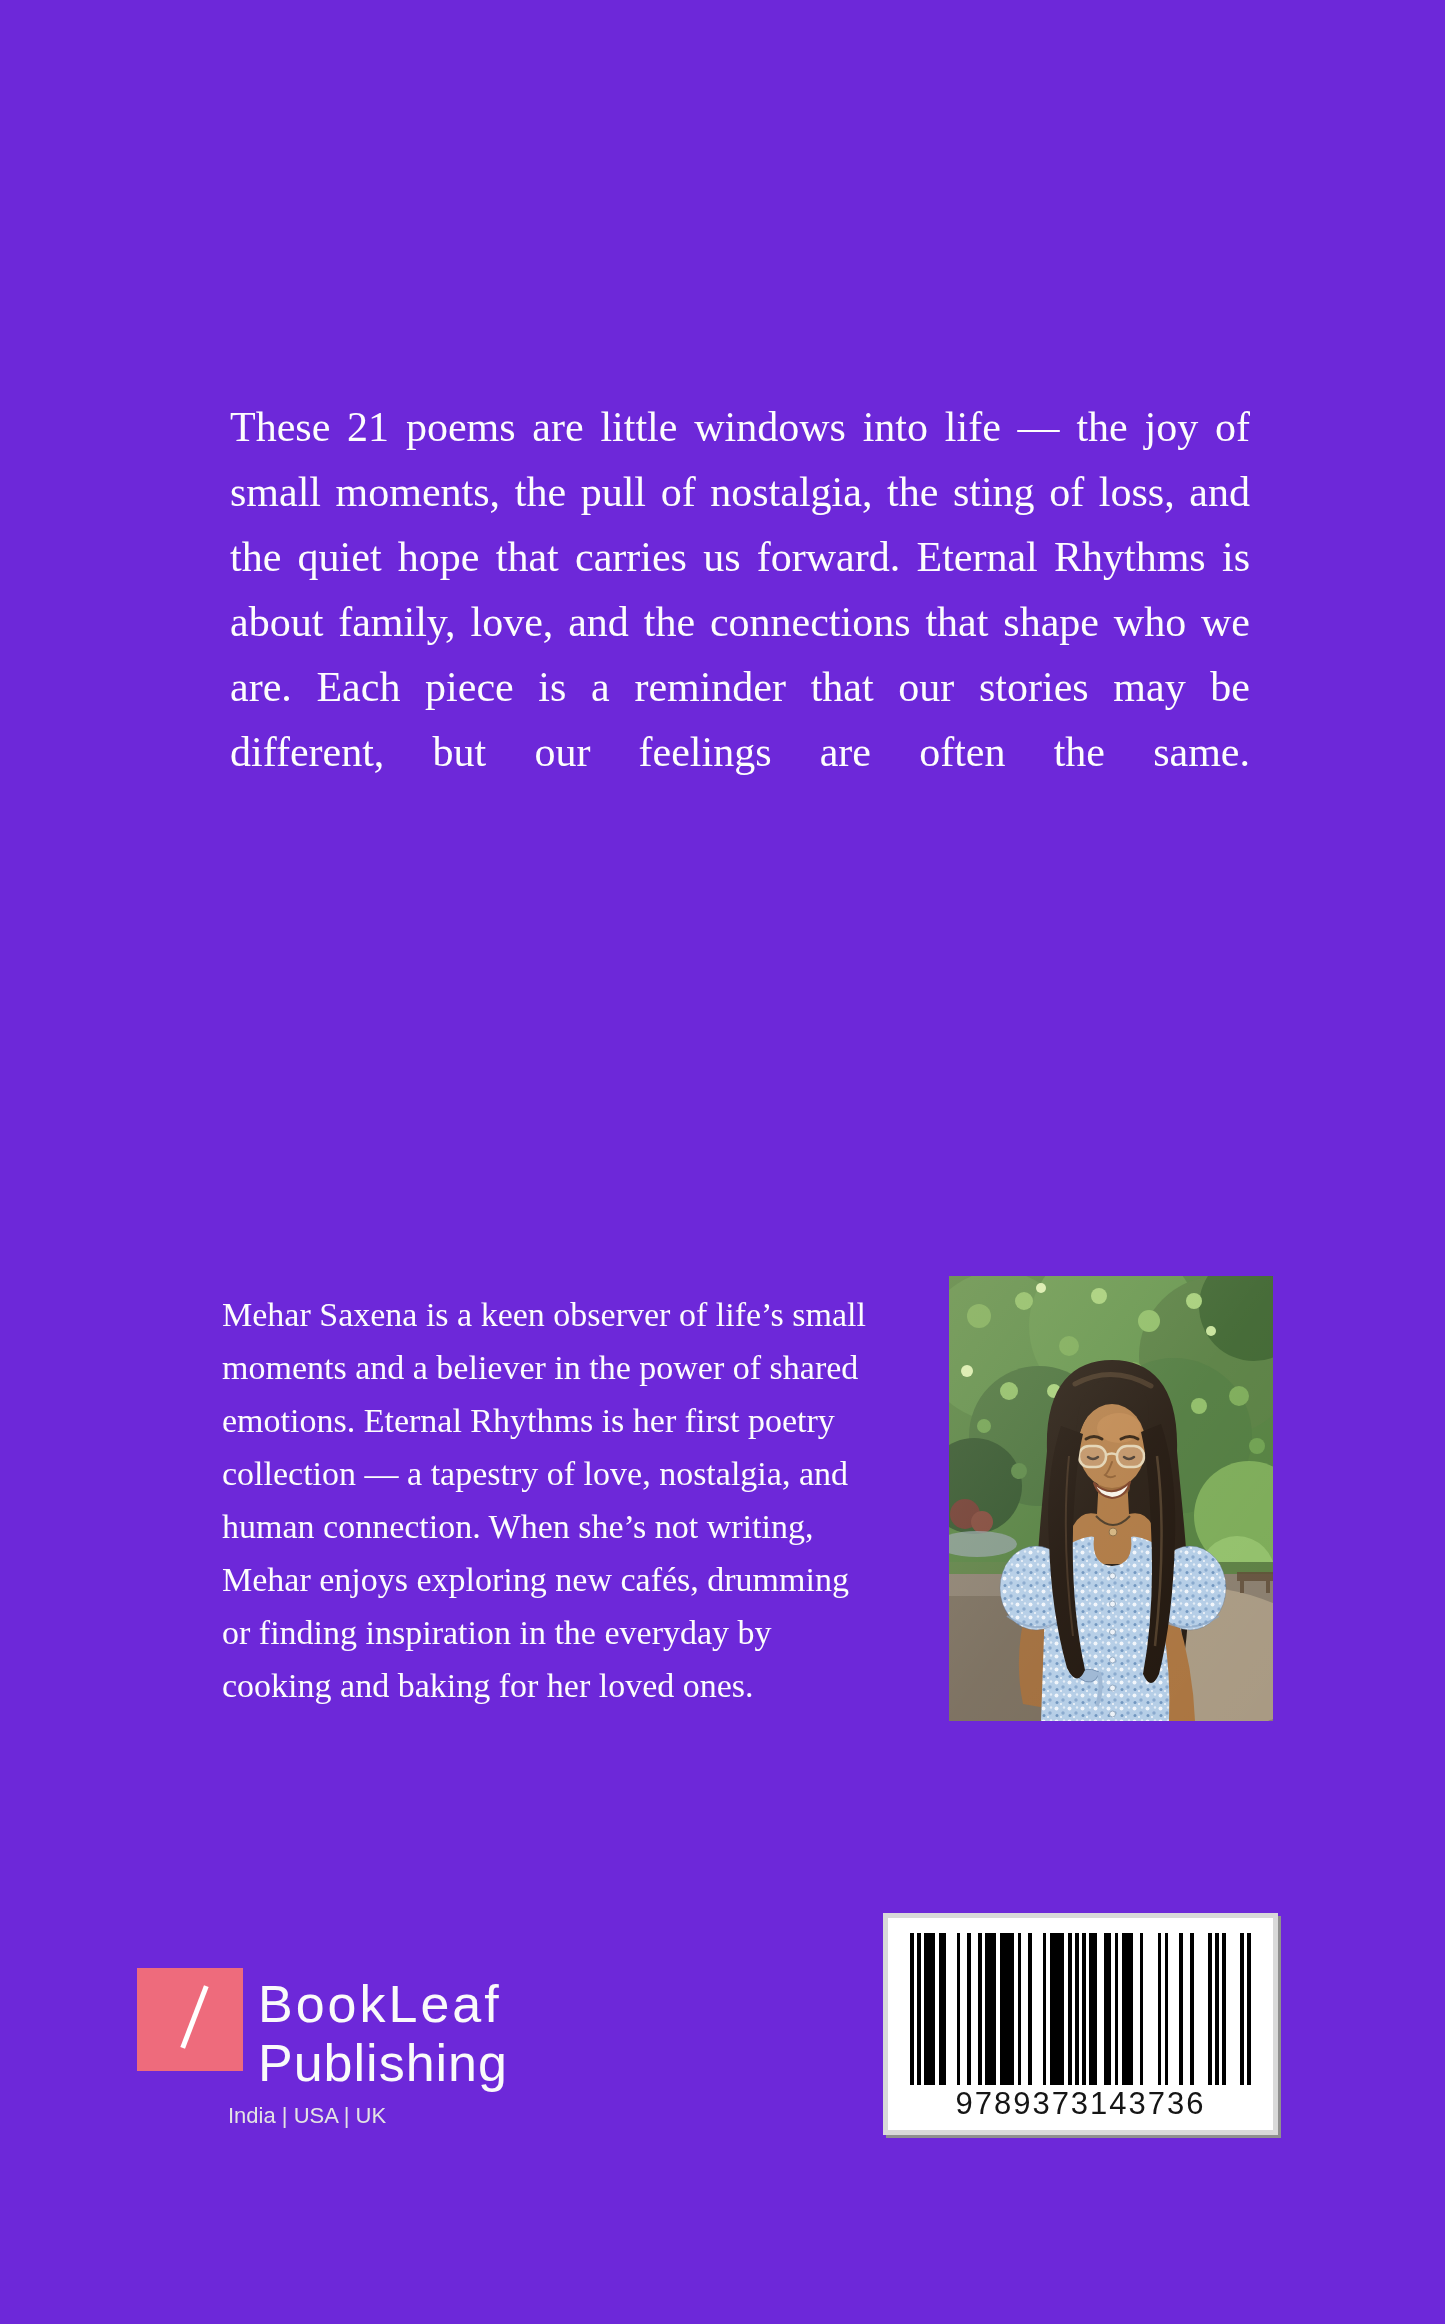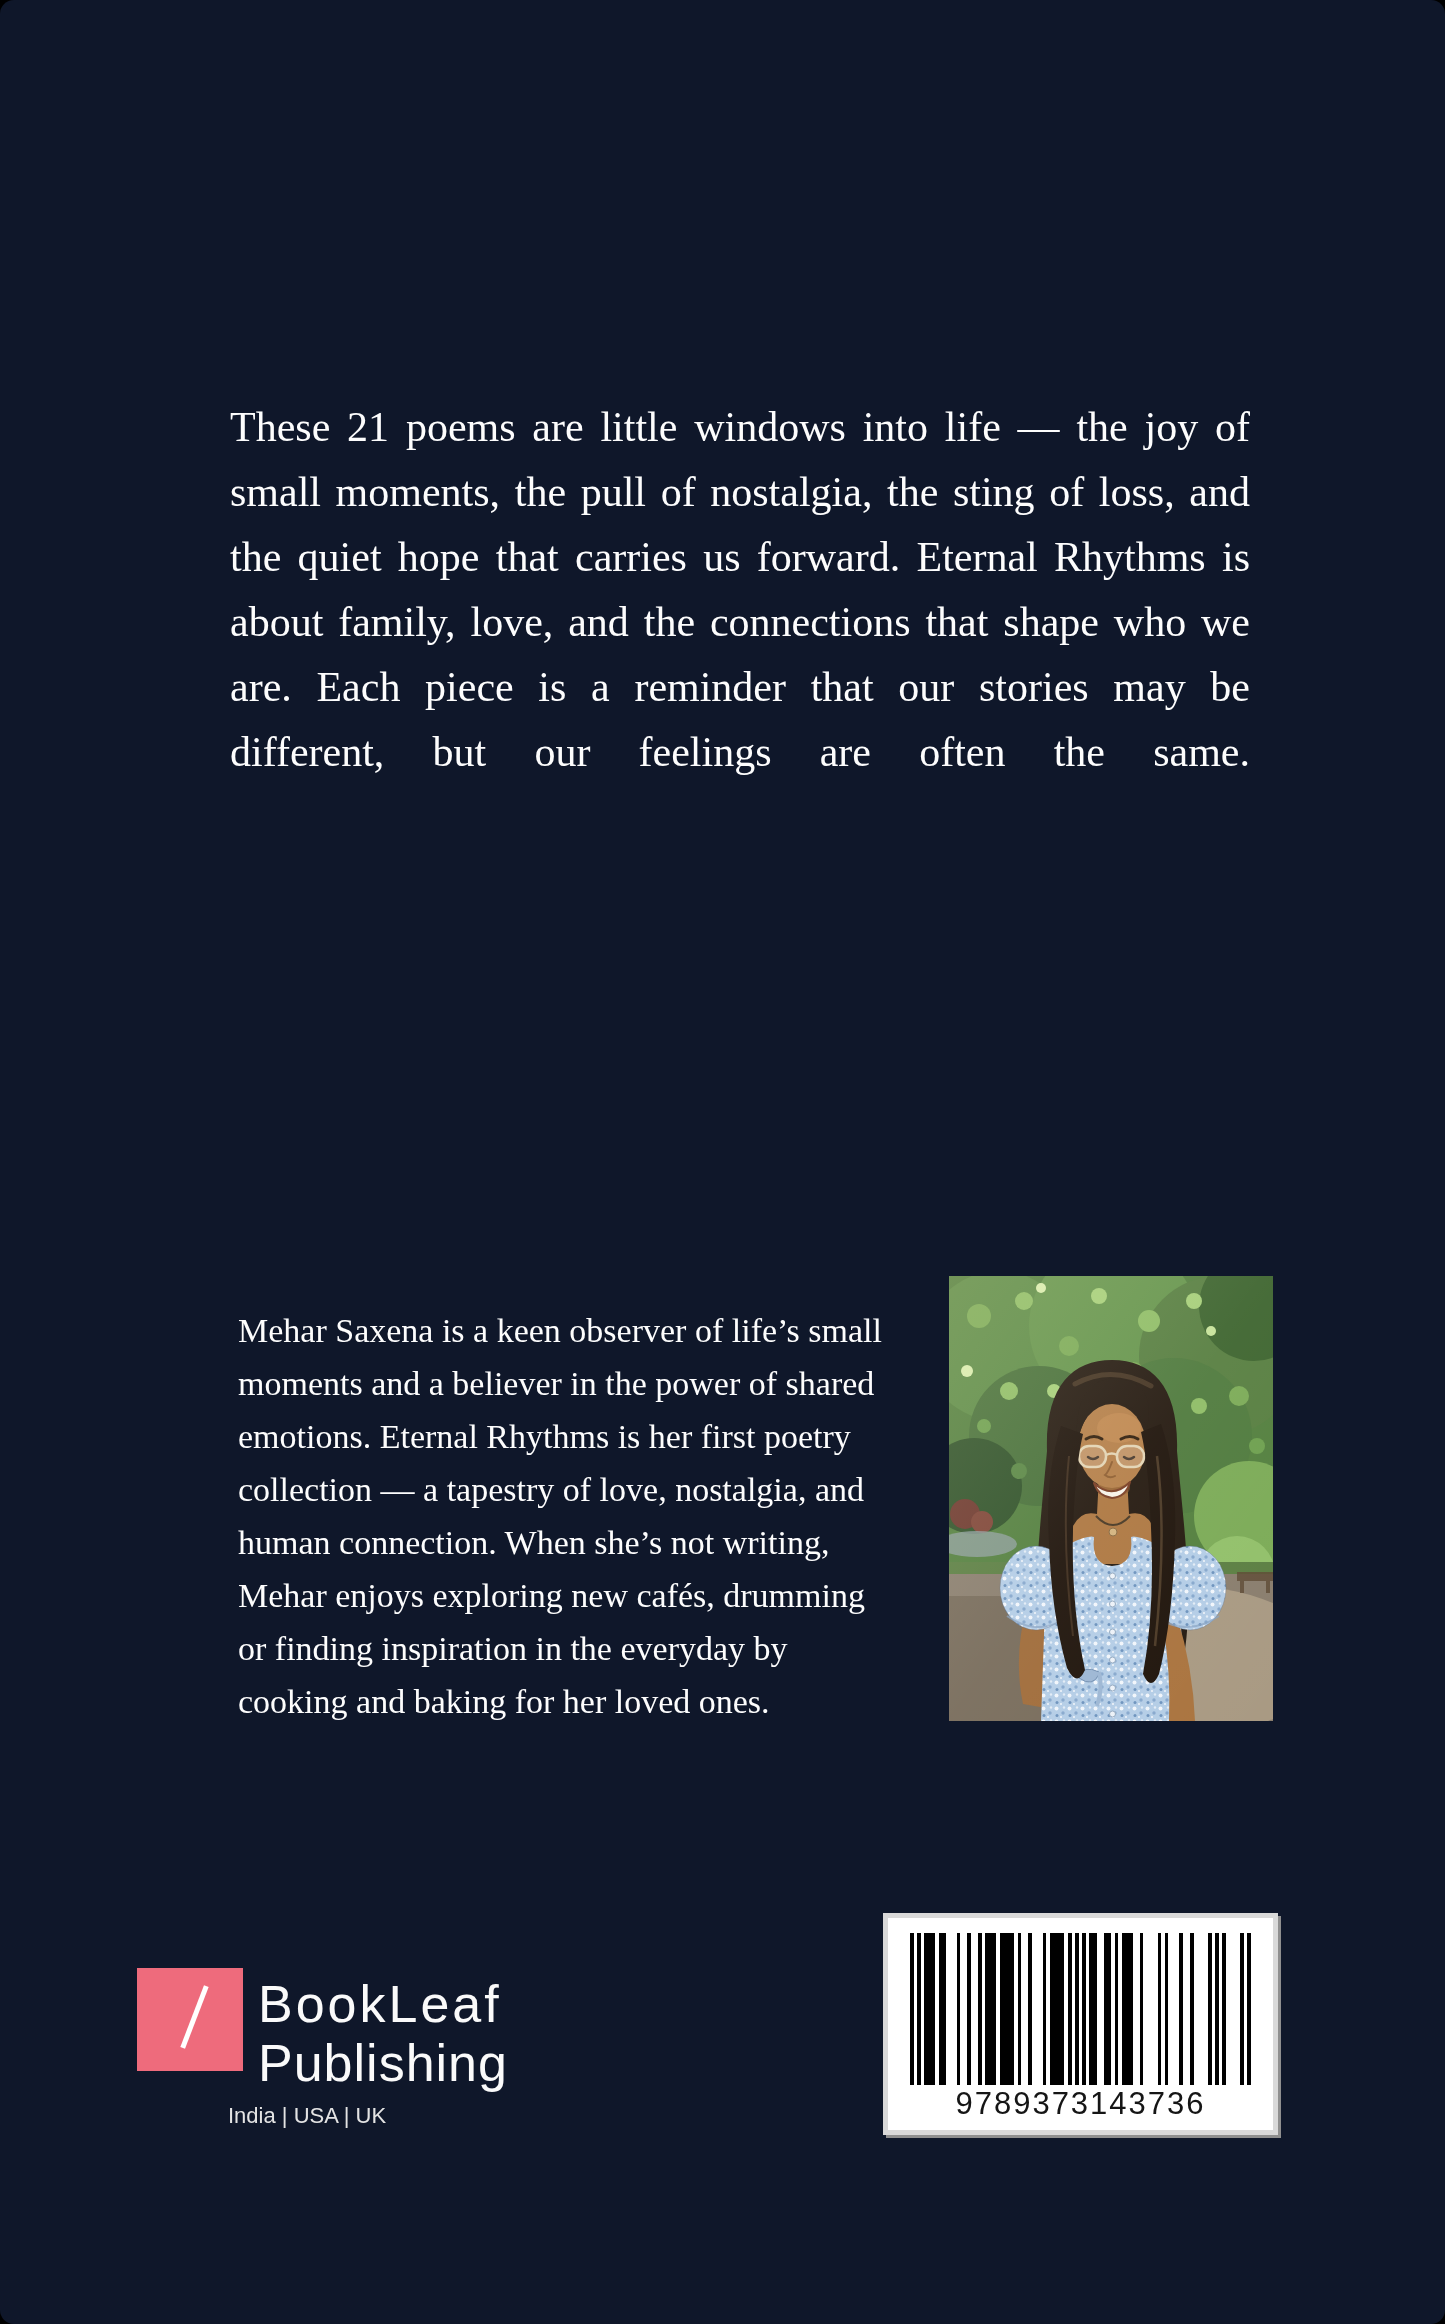--- a/index.html
+++ b/index.html
@@ -26,21 +26,21 @@
     margin:0;
     font-size:70px;line-height:74px;
     font-weight:normal;
     letter-spacing:8px;
     text-align:center;
     color:#fdfdfd;
   }
   .bio{
     position:absolute;
     left:222px;top:1288px;width:650px;
-    margin:16px;
+    margin:0;
     font-size:34px;line-height:53px;
     text-align:left;
     color:#fdfdfd;
   }
   .photo{
     position:absolute;
     left:949px;top:1276px;width:324px;height:445px;
     overflow:hidden;
   }
   .photo svg{display:block;width:100%;height:100%;}
@@ -98,21 +98,21 @@
     text-align:center;
     font-family:Liberation Sans, sans-serif;
     font-size:31px;
     letter-spacing:2px;
     color:#151515;
   }
 </style>
 </head>
 <body>
 
-<div class="cover" style="background: #0f172a; border-radius: 14px;">
+<div class="cover" style="background: #6d28d9;">
 
   <p class="blurb">These 21 poems are little windows into life — the joy of small moments, the pull of nostalgia, the sting of loss, and the quiet hope that carries us forward. Eternal Rhythms is about family, love, and the connections that shape who we are. Each piece is a reminder that our stories may be different, but our feelings are often the same.</p>
 
 
   <p class="bio">Mehar Saxena is a keen observer of life’s small moments and a believer in the power of shared emotions. Eternal Rhythms is her first poetry collection — a tapestry of love, nostalgia, and human connection. When she’s not writing, Mehar enjoys exploring new cafés, drumming or finding inspiration in the everyday by cooking and baking for her loved ones.</p>
 
   <div class="photo">
     <svg viewBox="0 0 324 445" preserveAspectRatio="none">
       <defs>
         <pattern id="floral" width="13" height="13" patternUnits="userSpaceOnUse">

